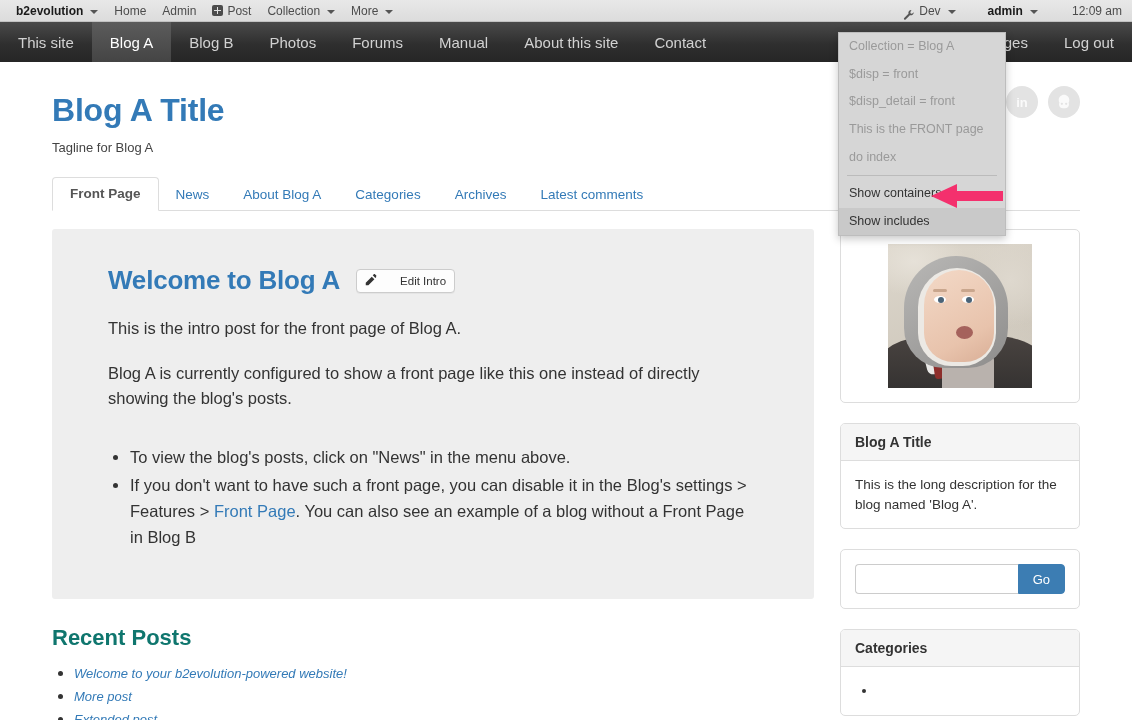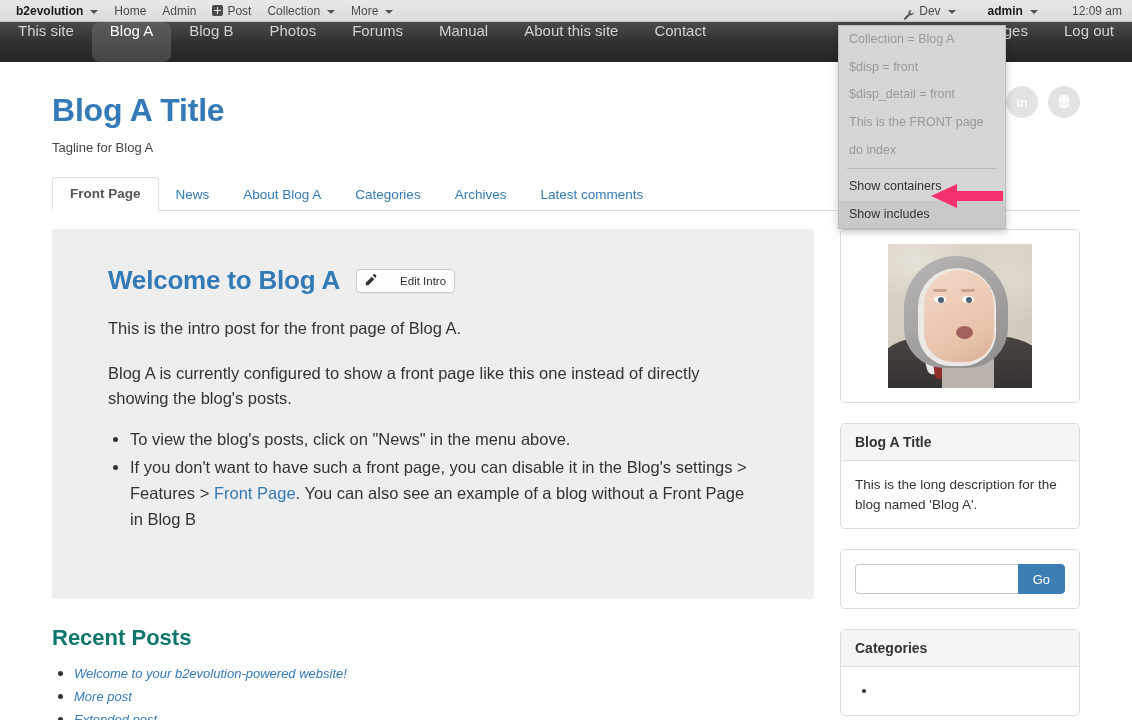--- a/index.html
+++ b/index.html
@@ -48,22 +48,22 @@
   .eb-time { padding-left:10px; color:#4c4c4c; }
 
   
   .sitenav {
     position:absolute; top:22px; left:0; width:1132px; height:40px;
     background:linear-gradient(to bottom,#4a4a4a 0%,#2f2f2f 55%,#262626 100%);
     display:flex; align-items:stretch; z-index:20;
     font-size:15px;
   }
   .sn-item {
-    display:flex; padding:0 18px; color:#d2d2d2;
-    white-space:nowrap; cursor:pointer;border-radius:8px;
+    display:flex; align-items:center; padding:0 18px; color:#d2d2d2;
+    white-space:nowrap; cursor:pointer;
   }
   .sn-item.active {
     background:linear-gradient(to bottom,#5c5c5c 0%,#444 100%);
     color:#fff;
   }
   .sn-right { margin-left:auto; display:flex; }
 
   
   .page {
     position:absolute; top:62px; left:0; width:1132px; height:658px;
@@ -117,21 +117,21 @@
   }
   .edit-btn {
     display:inline-flex; align-items:center; gap:23px;
     background:#fdfdfd; border:1px solid #ccc; border-radius:4px;
     font-size:11.5px; color:#333; padding:4px 8px; cursor:pointer;
     box-shadow:0 1px 0 rgba(0,0,0,.04);
   }
   .intro-p {
     font-size:16.5px; color:#333; margin-top:20px; line-height:1.5;
   }
-  .intro-ul { margin-top:16px; padding-left:22px; }
+  .intro-ul { margin-top:34px; padding-left:22px; }
   .intro-ul li {
     font-size:16.5px; color:#333; line-height:1.58; margin-bottom:2px;
   }
   .intro-ul a { color:#337ab7; text-decoration:none; }
 
   .recent-h {
     font-size:22px; font-weight:bold; color:#0f766e; margin-top:26px;
   }
   .recent-ul { margin-top:10px; padding-left:22px; }
   .recent-ul li { line-height:1.45; }
@@ -225,21 +225,21 @@
   .search-go {
     height:30px; padding:0 14px; background:#3c7db3; color:#fff;
     border:1px solid #3c7db3; border-radius:0 4px 4px 0;
     font-size:13px; cursor:pointer; font-family:"Liberation Sans", sans-serif;
   }
   .cat-ul { padding-left:22px; }
   .cat-ul li { line-height:1.5; }
 
   
   .dropdown {
-    position:absolute; left:838px; top:25px; width:168px;
+    position:absolute; left:838px; top:32px; width:168px;
     background:#d6d6d6; border:1px solid #bdbdbd;
     box-shadow:0 3px 8px rgba(0,0,0,.22);
     z-index:60; font-size:12.5px;
   }
   .dd-item {
     padding:6px 10px; color:#9a9a9a; white-space:nowrap; line-height:1.25;
   }
   .dd-sep { height:1px; background:#bbb; margin:4px 8px; }
   .dd-item.action { color:#333; cursor:pointer; }
   .dd-item.action.hl { background:#c9c9c9; }

